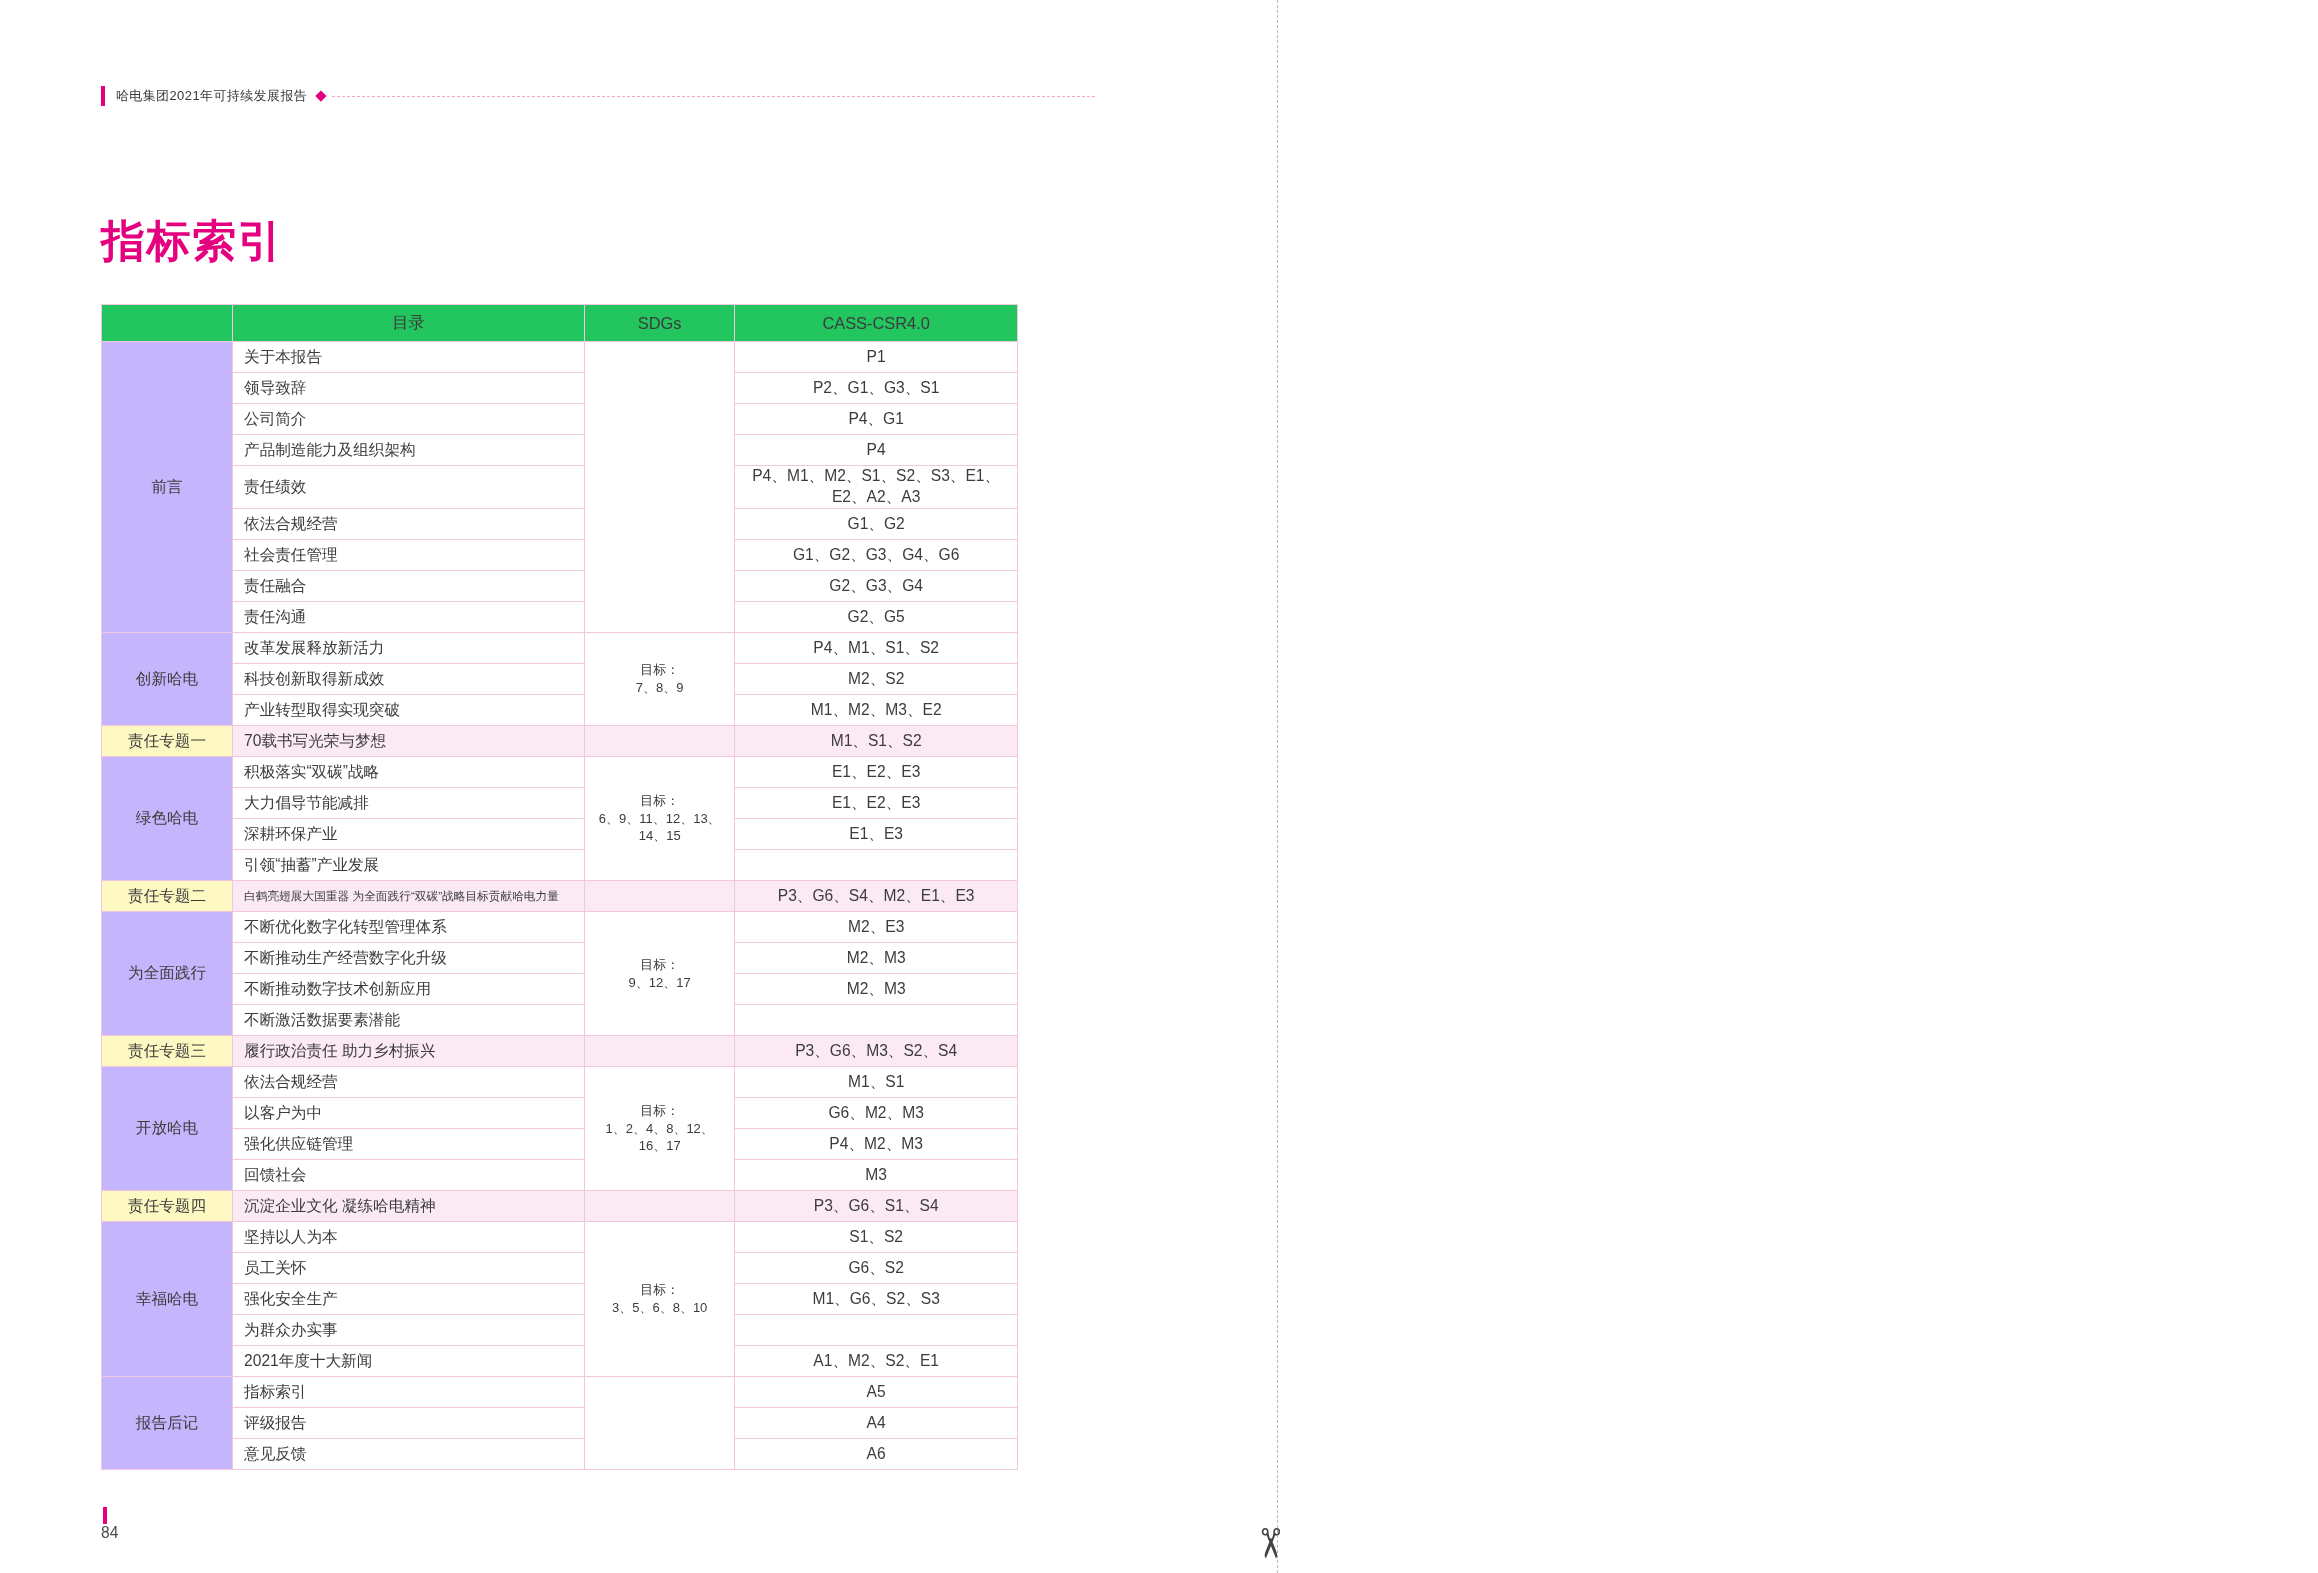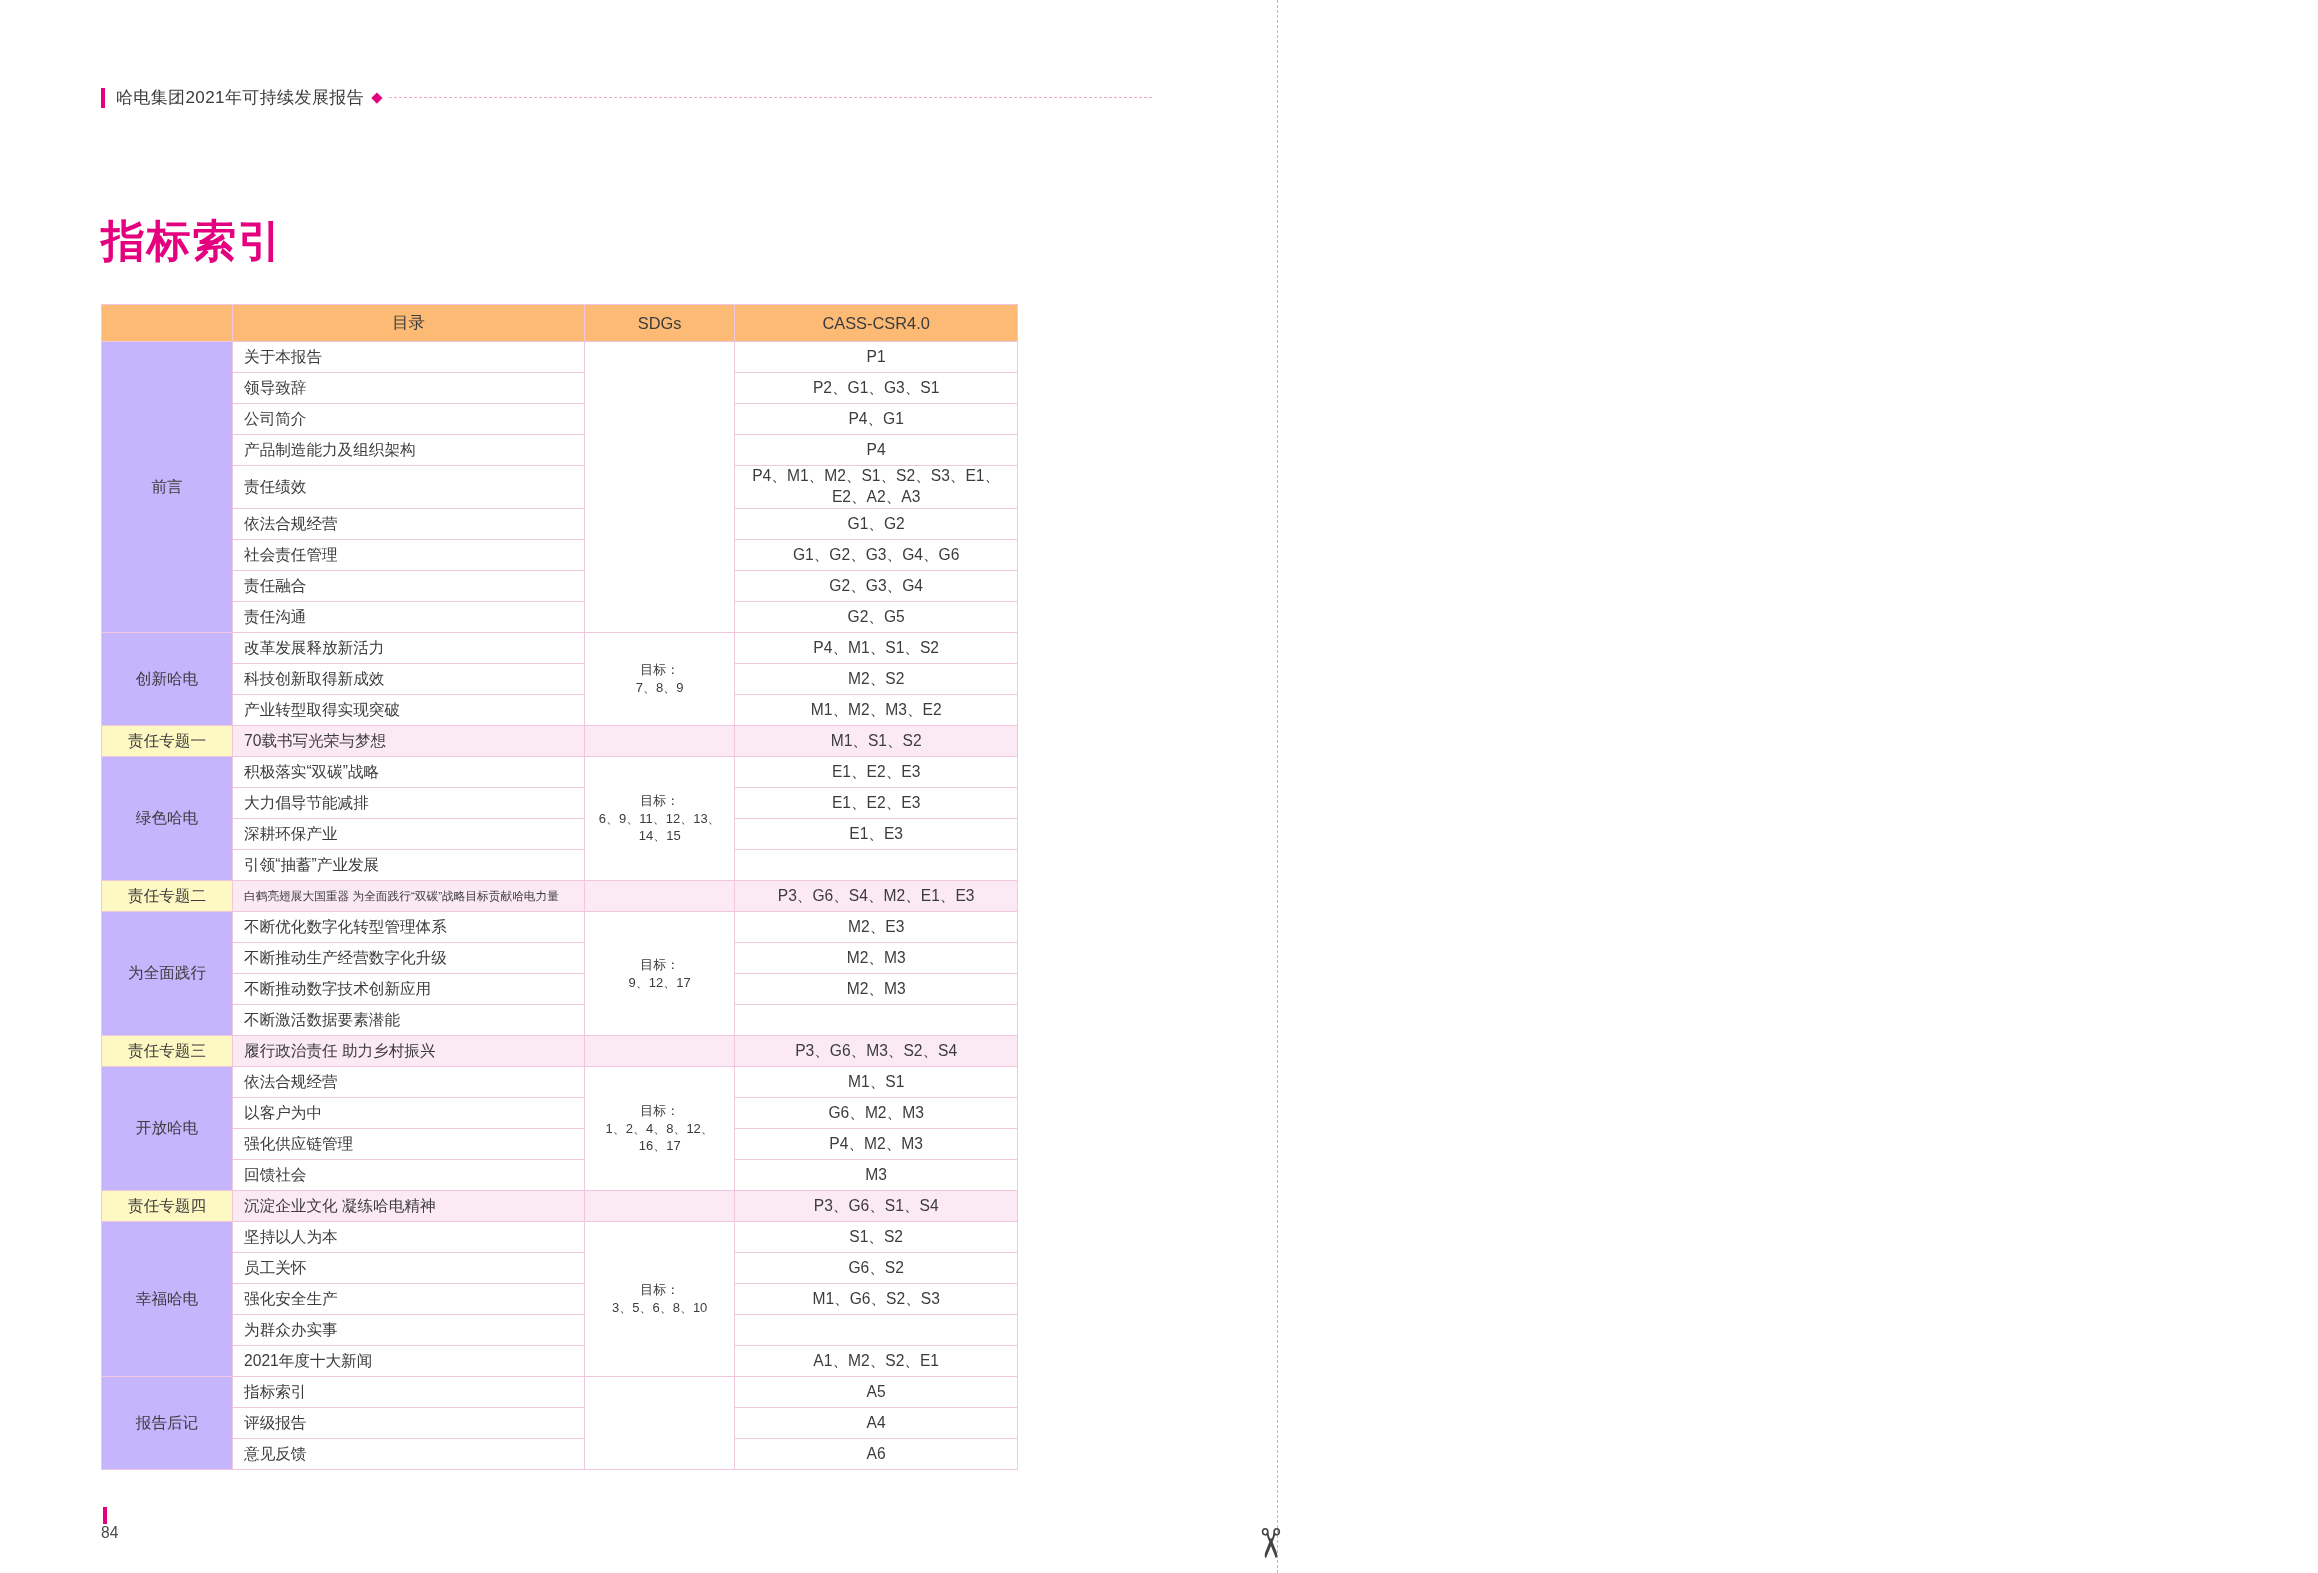--- a/index.html
+++ b/index.html
@@ -58,21 +58,21 @@
     align-items: center;
     white-space: nowrap;
   }
   .run-head .bar {
     width: 3.9px;
     height: 20px;
     background: #e4007f;
     margin-right: 11px;
   }
   .run-head .txt {
-    font-size: 17px;
+    font-size: 13px;
     color: #3a3a3a;
     letter-spacing: 0.4px;
   }
   .run-head .diamond {
     width: 7.8px;
     height: 7.8px;
     background: #e4007f;
     transform: rotate(45deg);
     margin: 0 7.8px 0 9.3px;
   }
@@ -104,21 +104,21 @@
   .index-table th,
   .index-table td {
     border: 0.8px solid #f0c7dc;
     padding: 0 11px;
     height: 30px;
     vertical-align: middle;
     color: #3c3c3c;
     font-weight: normal;
   }
   .index-table thead th {
-    background: #fdba74;
+    background: #22c55e;
     text-align: center;
     height: 36px;
     font-size: 16.4px;
     color: #3c3c3c;
   }
   .col-section { width: 121px; text-align: center; }
   .col-item    { width: 370px; }
   .col-sdg     { width: 139px; text-align: center; font-size: 13px; line-height: 1.35; }
   .col-cass    { width: 288px; text-align: center; }
   .row-theme td {

